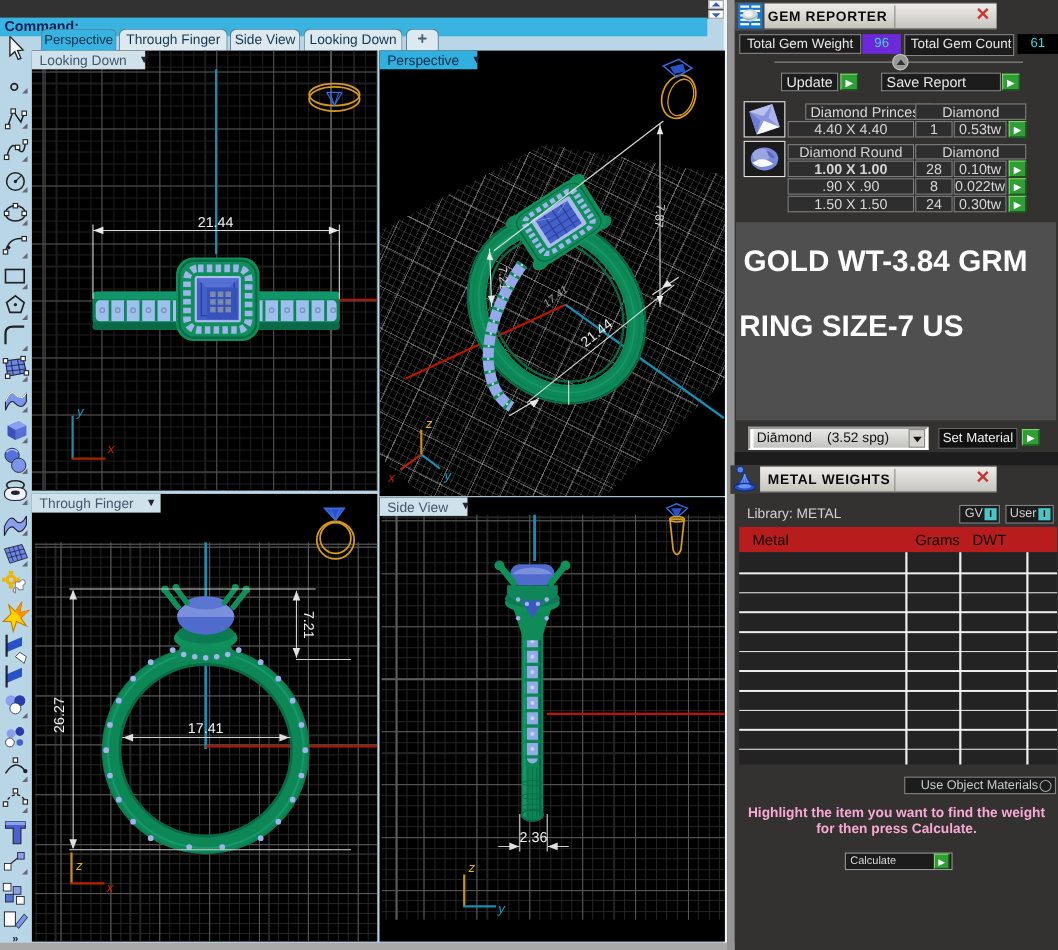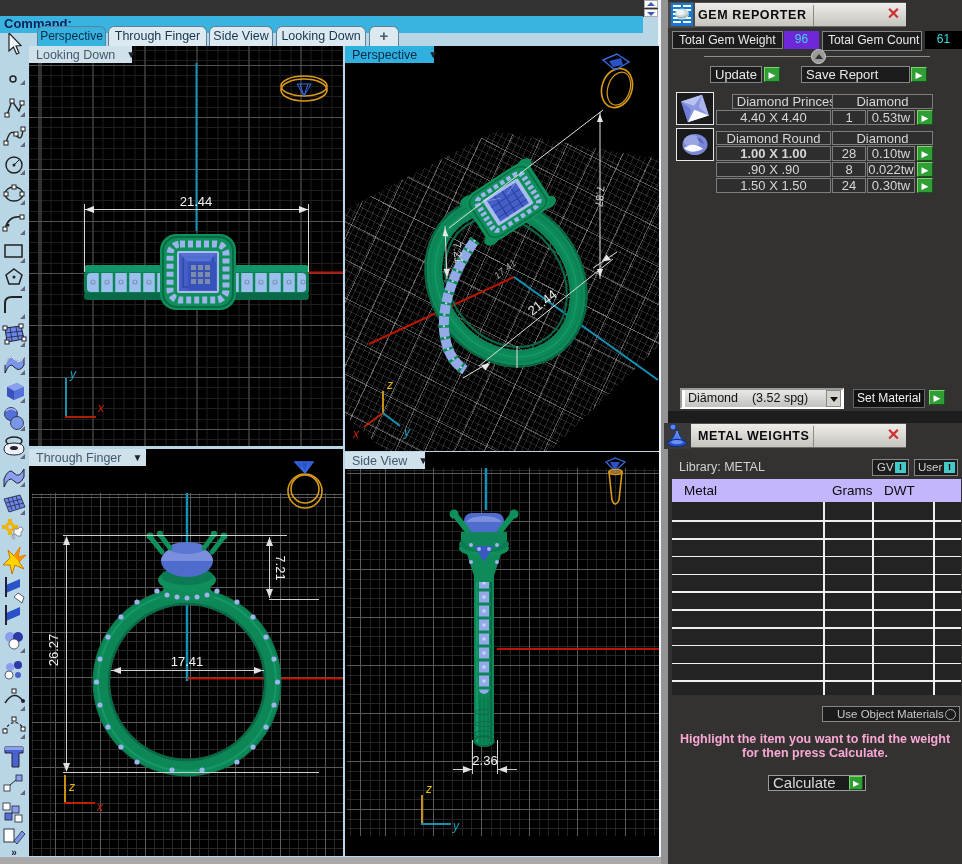--- a/index.html
+++ b/index.html
@@ -683,20 +683,24 @@
     <div class="garrow" style="left:249px; top:146px;">▶</div>
     <div class="cell" style="left:48px; top:162px; width:115px; height:15px; line-height:14px;">.90 X .90</div>
     <div class="cell" style="left:164px; top:162px; width:34px; height:15px; line-height:14px;">8</div>
     <div class="cell" style="left:199px; top:162px; width:48px; height:15px; line-height:14px;">0.022tw</div>
     <div class="garrow" style="left:249px; top:162px;">▶</div>
     <div class="cell" style="left:48px; top:178px; width:115px; height:15px; line-height:14px;">1.50 X 1.50</div>
     <div class="cell" style="left:164px; top:178px; width:34px; height:15px; line-height:14px;">24</div>
     <div class="cell" style="left:199px; top:178px; width:48px; height:15px; line-height:14px;">0.30tw</div>
     <div class="garrow" style="left:249px; top:178px;">▶</div>
 
+    <div class="abs" style="left:1px; top:202px; width:291px; height:180px; background:#4f4f4f; color:#fff; font-weight:bold; font-size:27px;">
+      <div style="position:absolute; left:7px; top:20px;">GOLD WT-3.84 GRM</div>
+      <div style="position:absolute; left:3px; top:79px;">RING SIZE-7 US</div>
+    </div>
 
     <div class="abs" style="left:12px; top:388px; width:164px; height:21px; background:#fff; border:2px solid #9a9a96; border-right-color:#fff; border-bottom-color:#fff;">
       <div style="position:absolute; left:3px; top:0px; width:142px; height:17px; background:linear-gradient(#e8e8e6,#c2c2be); color:#111; font-size:12.5px; line-height:16px; padding-left:3px;">Diāmond&nbsp;&nbsp;&nbsp;&nbsp;(3.52 spg)</div>
       <div style="position:absolute; right:1px; top:0px; width:15px; height:17px; background:#d4d2cc; border:1px solid #8a8a88; text-align:center;">
         <div style="width:0;height:0;margin:6px auto 0;border-left:4px solid transparent;border-right:4px solid transparent;border-top:5px solid #111;"></div>
       </div>
     </div>
     <div class="abs" style="left:185px; top:389px; width:72px; height:19px; background:#111; border:1px solid #666; color:#f2f2f2; font-size:12px; white-space:nowrap; overflow:hidden; line-height:17px; padding-left:3px;">Set Material</div>
     <div class="garrow" style="left:261px; top:390px;">▶</div>
 
@@ -713,33 +717,33 @@
         <path d="M13 8 L5 20 L21 20 Z" fill="#3a66e4" stroke="#16348c"></path>
         <path d="M13 8 L9 20 M13 8 L17 20 M13 8 L13 20" stroke="#7aa0f2" stroke-width="0.8"></path>
         <ellipse cx="13" cy="20" rx="9.5" ry="3.5" fill="#2a52d0" stroke="#0a2a80"></ellipse>
         <ellipse cx="13" cy="19" rx="6" ry="2" fill="#6a92ee"></ellipse>
       </svg>
     </div>
     <div class="abs" style="left:11px; top:460px; color:#d2d2d2; font-size:12.5px;">Library: METAL</div>
     <div class="gbtn" style="left:204px; top:459px; width:37px; height:17px; font-size:11.5px; line-height:15px; padding-left:4px; color:#cfcfcf;">GV<span style="position:absolute; right:2px; top:2px; width:11px; height:11px; background:#45c8c8; color:#000; font-size:9px; line-height:11px; text-align:center; font-weight:bold;">I</span></div>
     <div class="gbtn" style="left:246px; top:459px; width:44px; height:17px; font-size:11.5px; line-height:15px; padding-left:3px; color:#cfcfcf;">User<span style="position:absolute; right:2px; top:2px; width:11px; height:11px; background:#45c8c8; color:#000; font-size:9px; line-height:11px; text-align:center; font-weight:bold;">I</span></div>
 
-    <div class="abs" style="left:4px; top:479px; width:289px; height:23px; background:#c4b5fd; color:#0a0a0a; font-size:13.5px;">
+    <div class="abs" style="left:4px; top:479px; width:289px; height:23px; background:#b91c1c; color:#0a0a0a; font-size:13.5px;">
       <span style="position:absolute; left:12px; top:4px;">Metal</span>
       <span style="position:absolute; left:160px; top:4px;">Grams</span>
       <span style="position:absolute; left:212px; top:4px;">DWT</span>
     </div>
     <div class="abs" id="mtable" style="left:4px; top:502px; width:289px; height:193px; background:#232323;
       background-image:repeating-linear-gradient(180deg, transparent 0px, transparent 16.3px, #efefef 16.3px, #efefef 17.8px); background-position:0 2px;">
       <div style="position:absolute; left:151px; top:0; width:1.5px; height:193px; background:#efefef;"></div>
       <div style="position:absolute; left:200px; top:0; width:1.5px; height:193px; background:#efefef;"></div>
       <div style="position:absolute; left:261px; top:0; width:1.5px; height:193px; background:#efefef;"></div>
     </div>
 
     <div class="gbtn" style="left:154px; top:706px; width:138px; height:16px; font-size:11.5px; line-height:14px; padding-left:14px; color:#c9c9c9;">Use Object Materials
       <span style="position:absolute; right:3px; top:2px; width:11px; height:11px; border-radius:50%; border:1px solid #aaa;"></span>
     </div>
     <div class="abs" style="left:0px; top:733px; width:294px; height:28px; color:#f9a8d4; font-weight:bold; font-size:12.5px; text-align:center; line-height:13.5px;">Highlight the item you want to find the weight<br>for then press Calculate.</div>
 
-    <div class="gbtn" style="left:100px; top:775px; width:98px; height:16px; font-size:15px; line-height:14px; padding-left:4px; color:#d8d8d8; border-color:#9a9a9a;">Calculate</div>
+    <div class="gbtn" style="left:100px; top:775px; width:98px; height:16px; font-size:10px; line-height:14px; padding-left:4px; color:#d8d8d8; border-color:#9a9a9a;">Calculate</div>
     <div class="garrow" style="left:181px; top:776px; width:14px; height:14px; line-height:13px; font-size:8px;">▶</div>
   </div>
 </div>
 
 </body></html>

